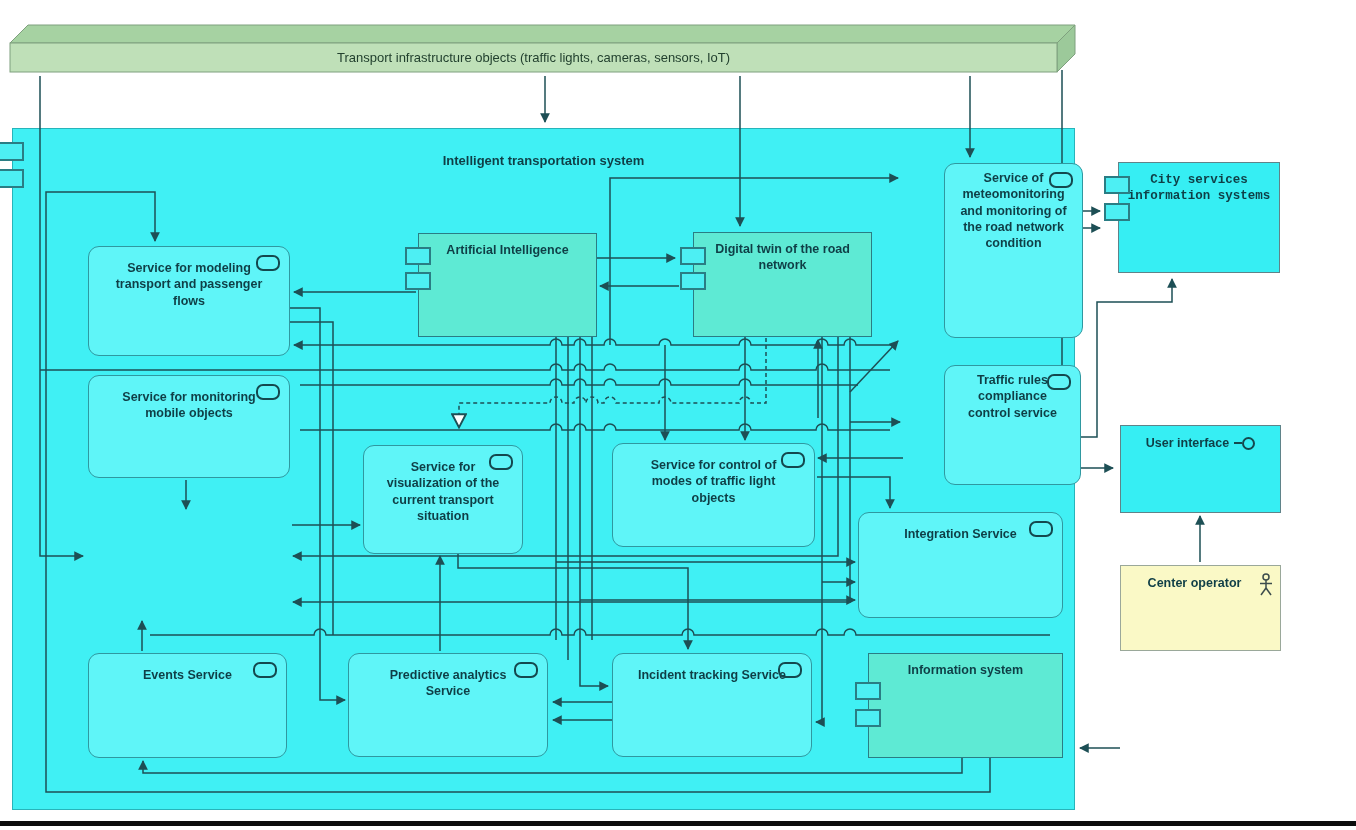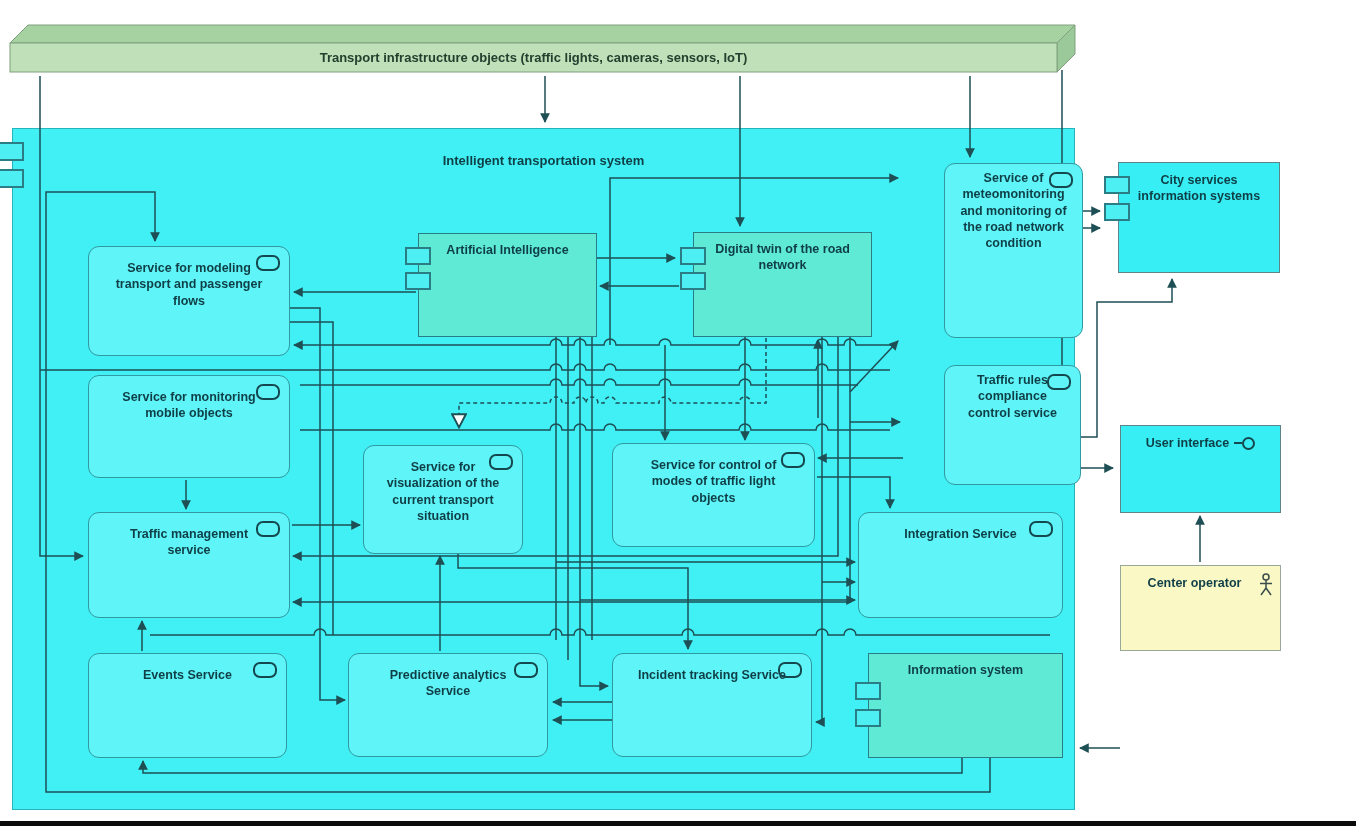--- a/index.html
+++ b/index.html
@@ -11,21 +11,21 @@
   .svc{background:#5ff5f8;border:1px solid #2f98a0;border-radius:11px;padding:13px 18px 0;}
   .svc.narrow{padding:6px 11px 0;margin-left:41px;}
   .comp{background:#5eead4;border:1px solid #2a7d84;padding:8px 8px 0;}
   .ext{background:#36eef3;border:1px solid #5f8389;padding:9px 6px 0;}
   .actorbox{background:#faf9c6;border:1px solid #9aa89a;padding:9px 20px 0 8px;}
   .container-box{position:absolute;left:12px;top:128px;width:1063px;height:682px;z-index:0;
        background:#40f0f4;border:1px solid #27b4ba;box-sizing:border-box;}
   .container-label{padding-top:24px;text-align:center;font-size:13px;font-weight:bold;color:#0f3e46;}
   .bar-label{position:absolute;left:10px;top:43px;width:1047px;height:29px;z-index:2;
        display:flex;align-items:center;justify-content:center;
-       font-size:13px;font-weight:bold;color:#22402e;}
+       font-size:13px;font-weight:normal;color:#22402e;}
   .pill{position:absolute;top:8px;right:9px;width:20px;height:12px;z-index:3;
        border:2px solid #14484e;border-radius:7px;}
   .sq{position:absolute;box-sizing:border-box;width:26px;height:18px;z-index:3;
        background:#4defF3;border:2px solid #2a7d84;}
   .sq.big{width:28px;height:19px;}
   .iface{display:inline-flex;align-items:center;margin-left:5px;}
   .iface .iline{display:inline-block;width:8px;height:2px;background:#14484e;}
   .iface .icirc{display:inline-block;width:9px;height:9px;border:2px solid #14484e;border-radius:50%;}
   .uirow{display:flex;justify-content:center;align-items:center;}
   .actor{position:absolute;top:7px;right:7px;z-index:3;}
@@ -123,24 +123,20 @@
   <div class="sq big" style="left:-4px;top:169px;"></div>
 
   <div class="box svc" style="left:88px;top:246px;width:202px;height:110px;">
     <span>Service for modeling transport and passenger flows</span>
     <span class="pill"></span>
   </div>
   <div class="box svc" style="left:88px;top:375px;width:202px;height:103px;">
     <span>Service for monitoring mobile objects</span>
     <span class="pill"></span>
   </div>
-  <div class="box svc" style="left:88px;top:512px;width:202px;height:106px;">
-    <span>Traffic management service</span>
-    <span class="pill"></span>
-  </div>
   <div class="box svc" style="left:88px;top:653px;width:199px;height:105px;">
     <span>Events Service</span>
     <span class="pill"></span>
   </div>
   <div class="box svc" style="left:363px;top:445px;width:160px;height:109px;">
     <span>Service for visualization of the current transport situation</span>
     <span class="pill"></span>
   </div>
   <div class="box svc" style="left:612px;top:443px;width:203px;height:104px;">
     <span>Service for control of modes of traffic light objects</span>
@@ -178,21 +174,21 @@
   </div>
   <div class="sq" style="left:680px;top:247px;"></div>
   <div class="sq" style="left:680px;top:272px;"></div>
 
   <div class="box comp" style="left:868px;top:653px;width:195px;height:105px;">
     <span>Information system</span>
   </div>
   <div class="sq" style="left:855px;top:682px;"></div>
   <div class="sq" style="left:855px;top:709px;"></div>
 
-  <div class="box ext" style="left:1118px;top:162px;width:162px;height:111px;">
+  <div class="box ext" style="left:1118px;top:162px;width:162px;height:111px;font-family:Liberation Mono, monospace;">
     <span>City services information systems</span>
   </div>
   <div class="sq" style="left:1104px;top:176px;"></div>
   <div class="sq" style="left:1104px;top:203px;"></div>
 
   <div class="box ext" style="left:1120px;top:425px;width:161px;height:88px;">
     <div class="uirow">
       <span>User interface</span>
       <span class="iface">
           <i class="iline"></i>

